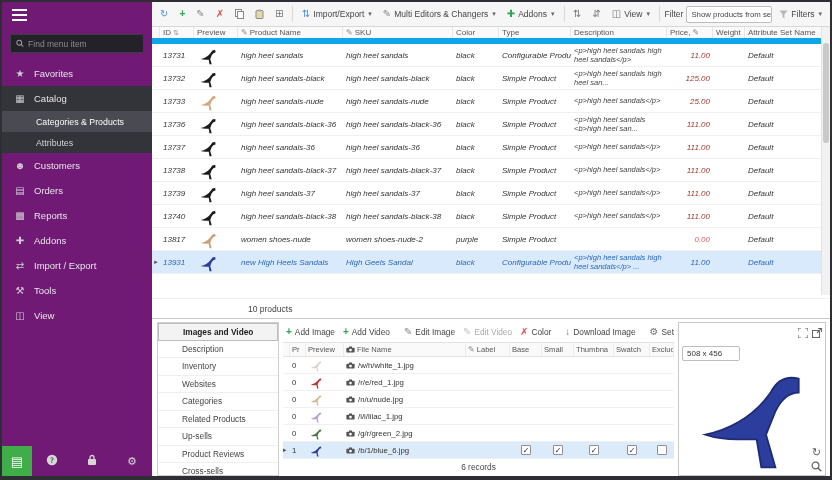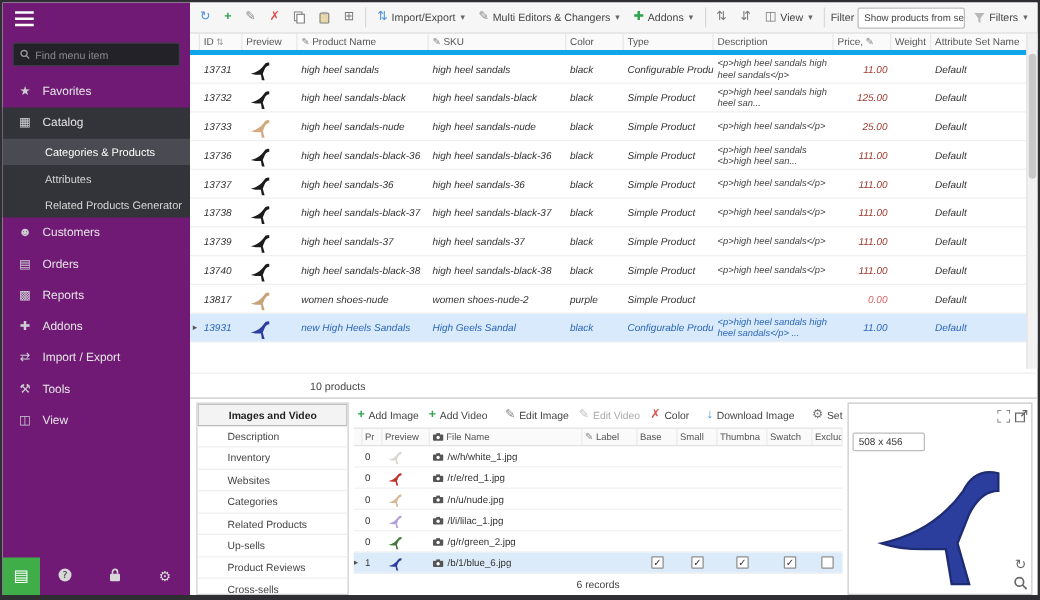--- a/index.html
+++ b/index.html
@@ -30,21 +30,21 @@
   .topbar { height:25px; background:#f6f6f6; border-bottom:1px solid #d8d8d8; display:flex; align-items:center; padding:0 4px; gap:3px; font-size:8.5px; color:#444; white-space:nowrap; }
   .tbtn { display:flex; align-items:center; gap:3px; padding:2px 4px; border-radius:2px; cursor:pointer; }
   .tico { font-size:10px; line-height:10px; }
   .sep { width:1px; height:16px; background:#d9d9d9; margin:0 2px; }
   .caret { font-size:7px; color:#666; margin-left:1px; }
   .filter-select { display:flex; align-items:center; justify-content:space-between; width:168px; height:17px; background:#fff; border:1px solid #bdbdbd; border-radius:2px; padding:0 4px; font-size:7.8px; cursor:pointer; overflow:hidden; }
 
   
   .gridwrap { position:relative; height:292px; border-bottom:1px solid #c9c9c9; display:flex; flex-direction:column; }
   .g-cols { display:grid; grid-template-columns:8px 34px 44px 105px 110px 46px 72px 96px 46px 32px 1fr; }
-  .g-head { height:17px; background:#fafafa; border-bottom:4px solid #0ea5e9; font-size:8px; color:#555; }
+  .g-head { height:17px; background:#fafafa; border-bottom:6px solid #0ea5e9; font-size:8px; color:#555; }
   .g-head > div { display:flex; align-items:center; padding:0 3px; border-right:1px solid #e7e7e7; overflow:hidden; white-space:nowrap; gap:2px; cursor:pointer; }
   .pencil { color:#8a8a8a; font-size:8px; }
   .g-body { overflow:hidden;font-style:italic; }
   .g-row { height:23px; border-bottom:1px solid #f0f0f0; font-size:8px; color:#333; cursor:pointer; }
   .g-row > div { display:flex; align-items:center; padding:0 3px; overflow:hidden; white-space:nowrap; }
   .g-row .desc { white-space:normal; line-height:9px; font-size:7.5px; color:#444; align-items:center; max-height:21px; }
   .g-row .num { justify-content:flex-end; color:#a03b2e; }
   .g-row .num.zero { color:#e06060; }
   .g-row.sel { background:#d9eafc; color:#2a66b8; }
   .g-row.sel .desc, .g-row.sel .num { color:#2a66b8; }
@@ -110,23 +110,20 @@
       <div class="catalog-block">
         <div class="sitem">
             <span class="ic">▦</span>
             <span>Catalog</span>
           </div>
         <div class="sub selected">
             <span>Categories &amp; Products</span>
           </div>
         <div class="sub">
             <span>Attributes</span>
-          </div>
-        <div class="sub">
-            <span>Related Products Generator</span>
           </div>
       </div>
       <div class="sitem">
           <span class="ic">☻</span>
           <span>Customers</span>
         </div>
       <div class="sitem">
           <span class="ic">▤</span>
           <span>Orders</span>
         </div>

